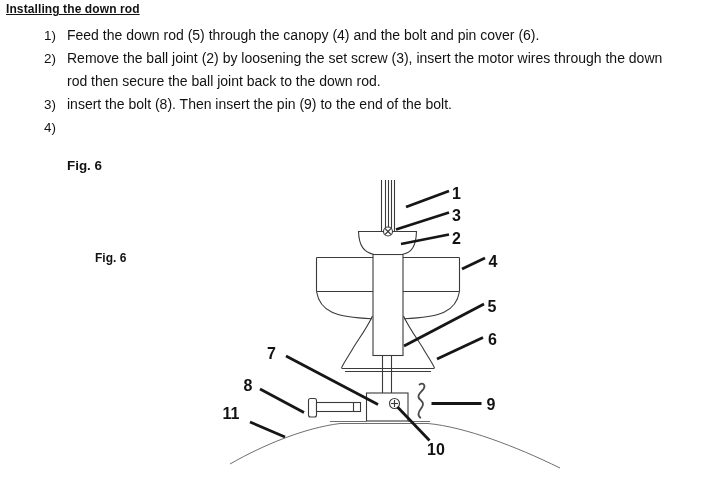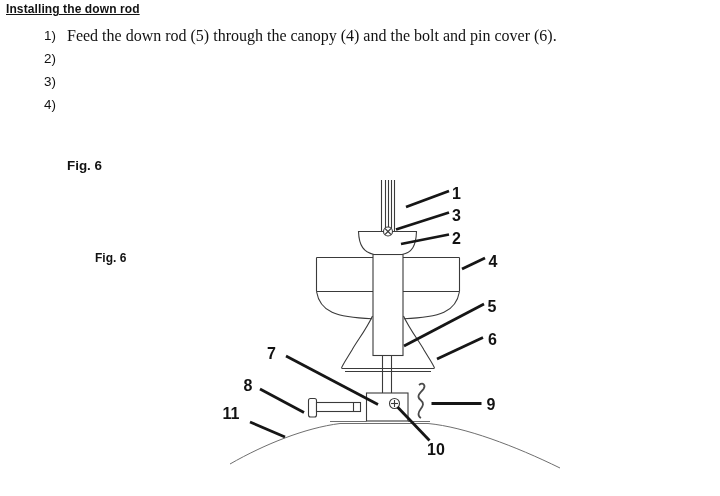--- a/index.html
+++ b/index.html
@@ -19,21 +19,21 @@
     white-space:nowrap;
   }
   .steps {
     position:absolute; left:44px; top:24px; width:668px;
   }
   .step { display:flex; }
   .step-num {
     flex:0 0 23px; width:23px;
     font-size:13.4px; line-height:23px;
   }
-  .step-body { font-size:16px; line-height:23px;font-family:Liberation Serif, serif; }
+  .step-body { font-size:14px; line-height:23px; }
   .step-line { white-space:nowrap; }
   .fig-caption-list {
     position:absolute; left:67px; top:158px;
     font-size:13.4px; font-weight:bold; white-space:nowrap;
   }
   .fig-caption-side {
     position:absolute; left:95px; top:251px;
     font-size:12px; font-weight:bold; white-space:nowrap;
   }
   svg.diagram { position:absolute; left:0; top:0; }
@@ -56,24 +56,29 @@
 
   <div class="steps">
       <div class="step">
         <div class="step-num">1)</div>
         <div class="step-body">
           <div class="step-line">Feed the down rod (5) through the canopy (4) and the bolt and pin cover (6).</div>
         </div>
       </div>
       <div class="step">
         <div class="step-num">2)</div>
+        <div class="step-body">
+          <div class="step-line">Remove the ball joint (2) by loosening the set screw (3), insert the motor wires through the down</div>
+          <div class="step-line">rod then secure the ball joint back to the down rod.</div>
+        </div>
       </div>
       <div class="step">
         <div class="step-num">3)</div>
         <div class="step-body">
+          <div class="step-line">insert the bolt (8). Then insert the pin (9) to the end of the bolt.</div>
         </div>
       </div>
       <div class="step">
         <div class="step-num">4)</div>
       </div>
     </div>
 
   <div class="fig-caption-list">Fig. 6</div>
   <div class="fig-caption-side">Fig. 6</div>
 

